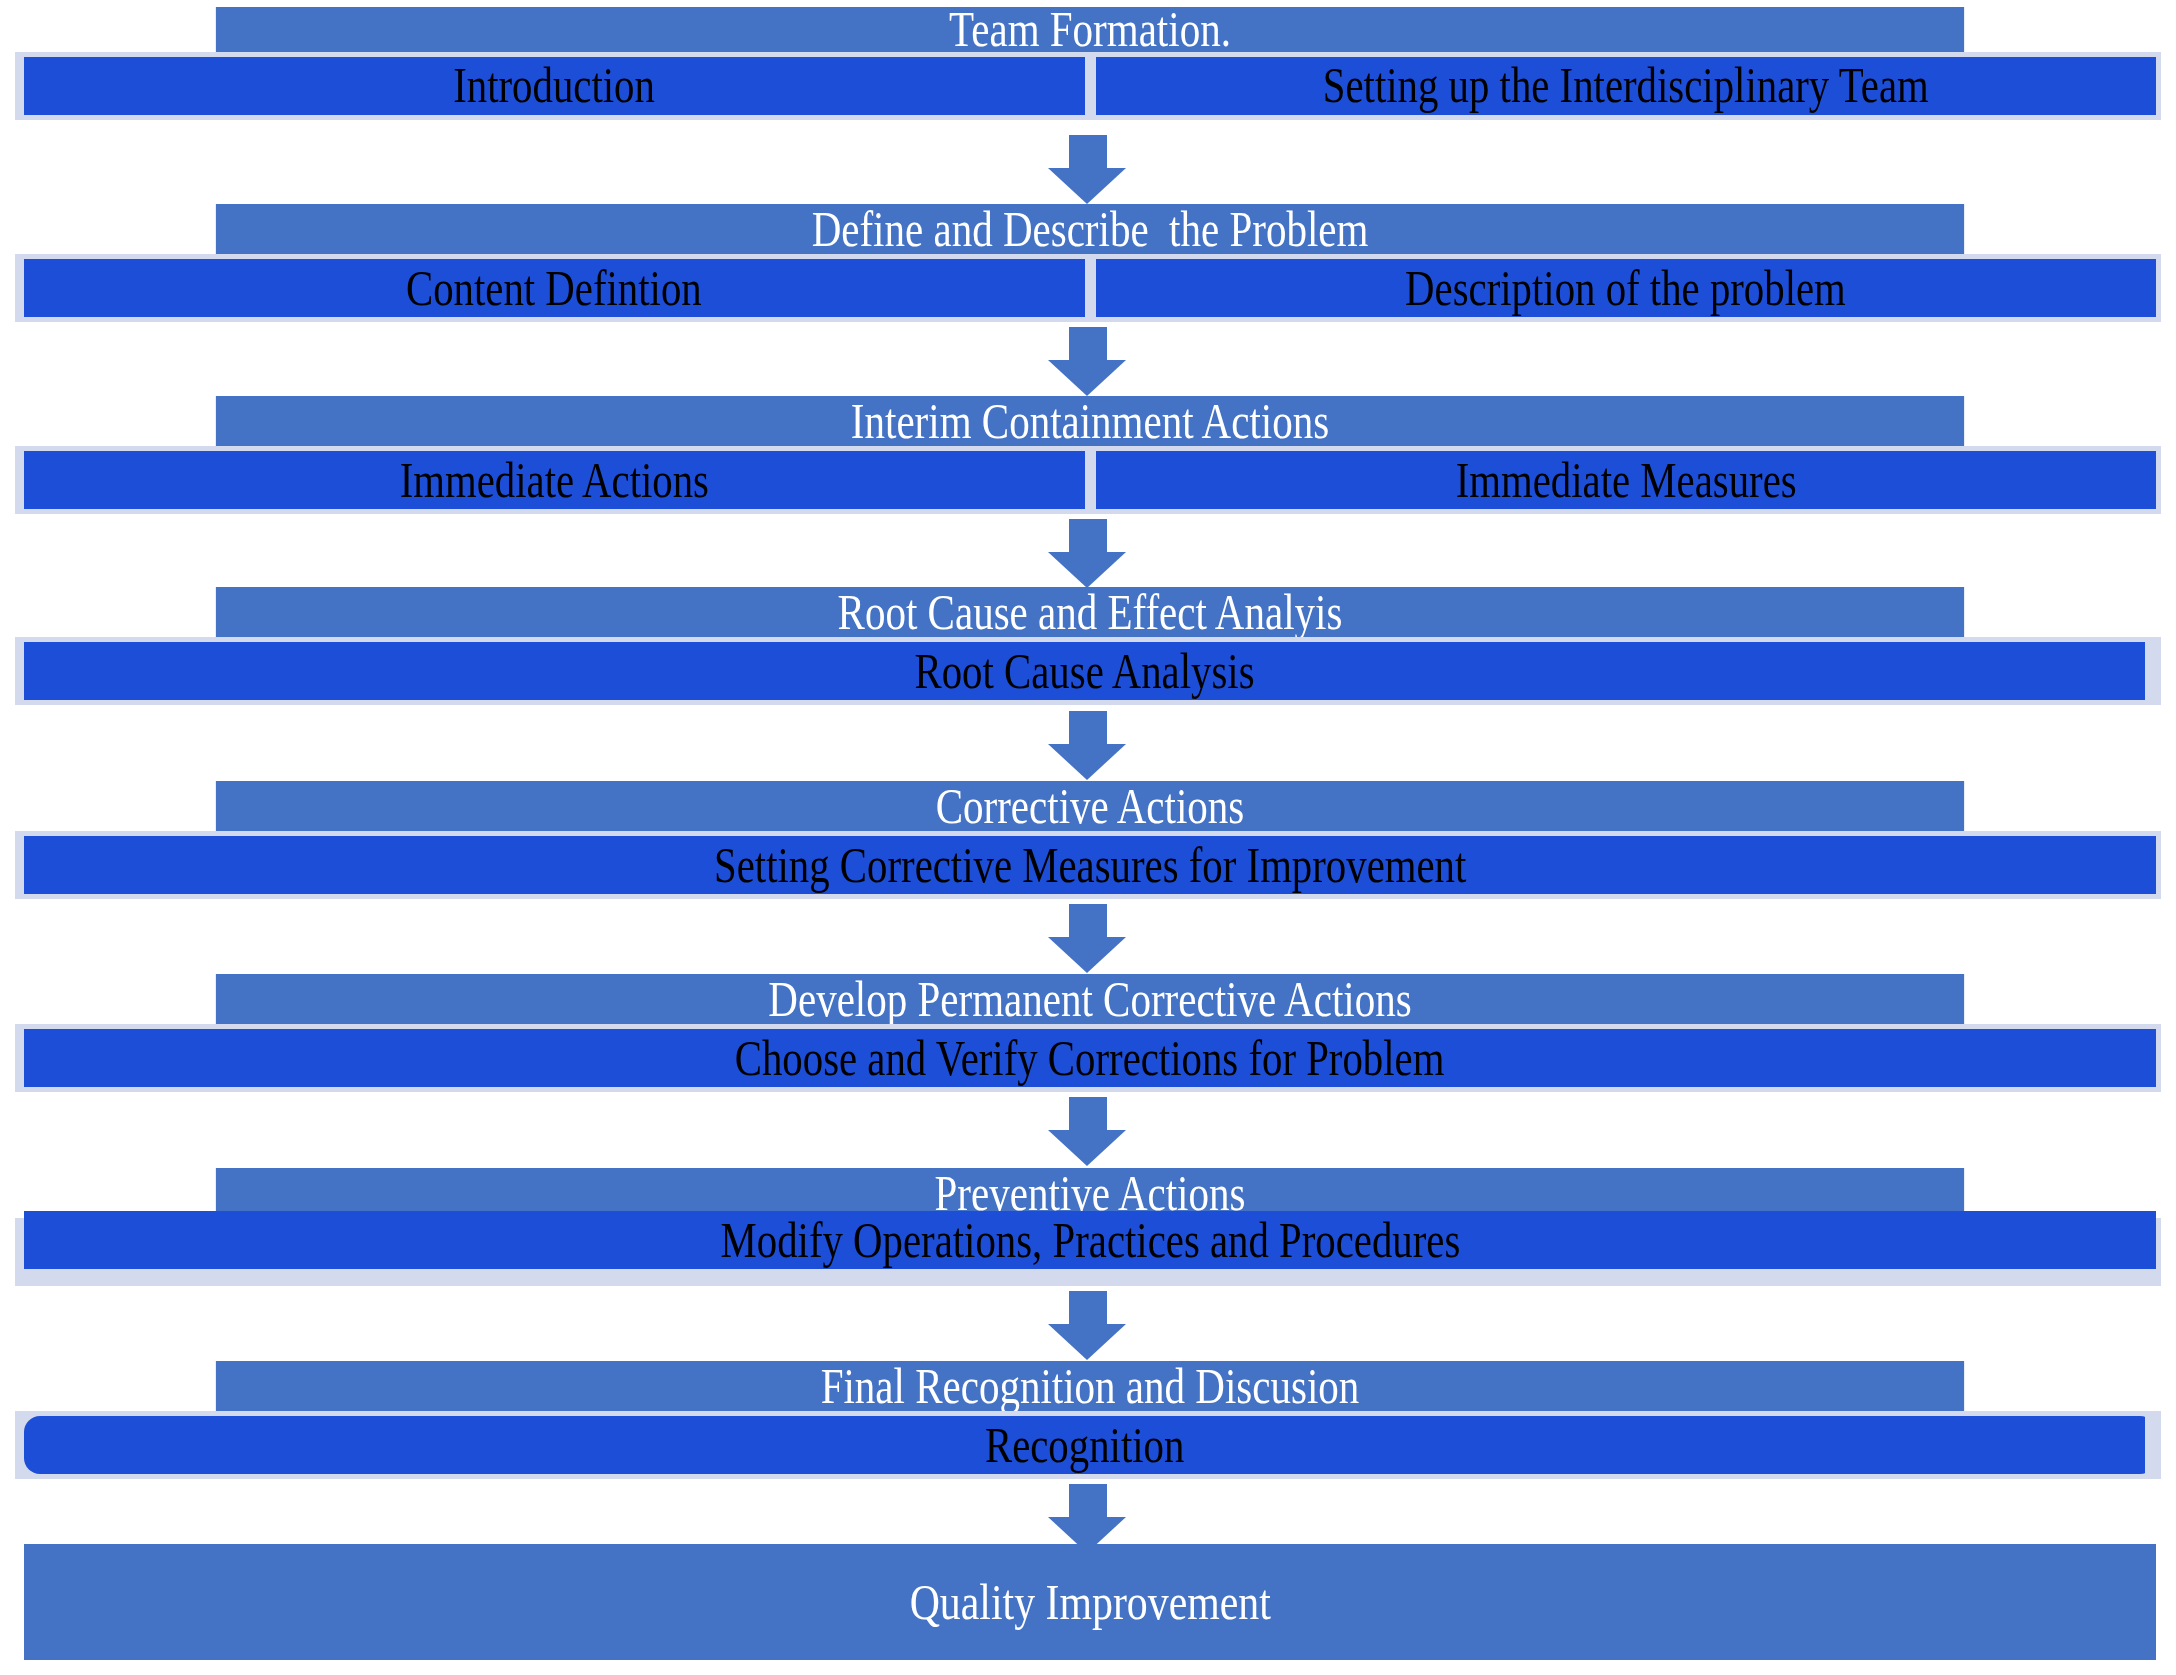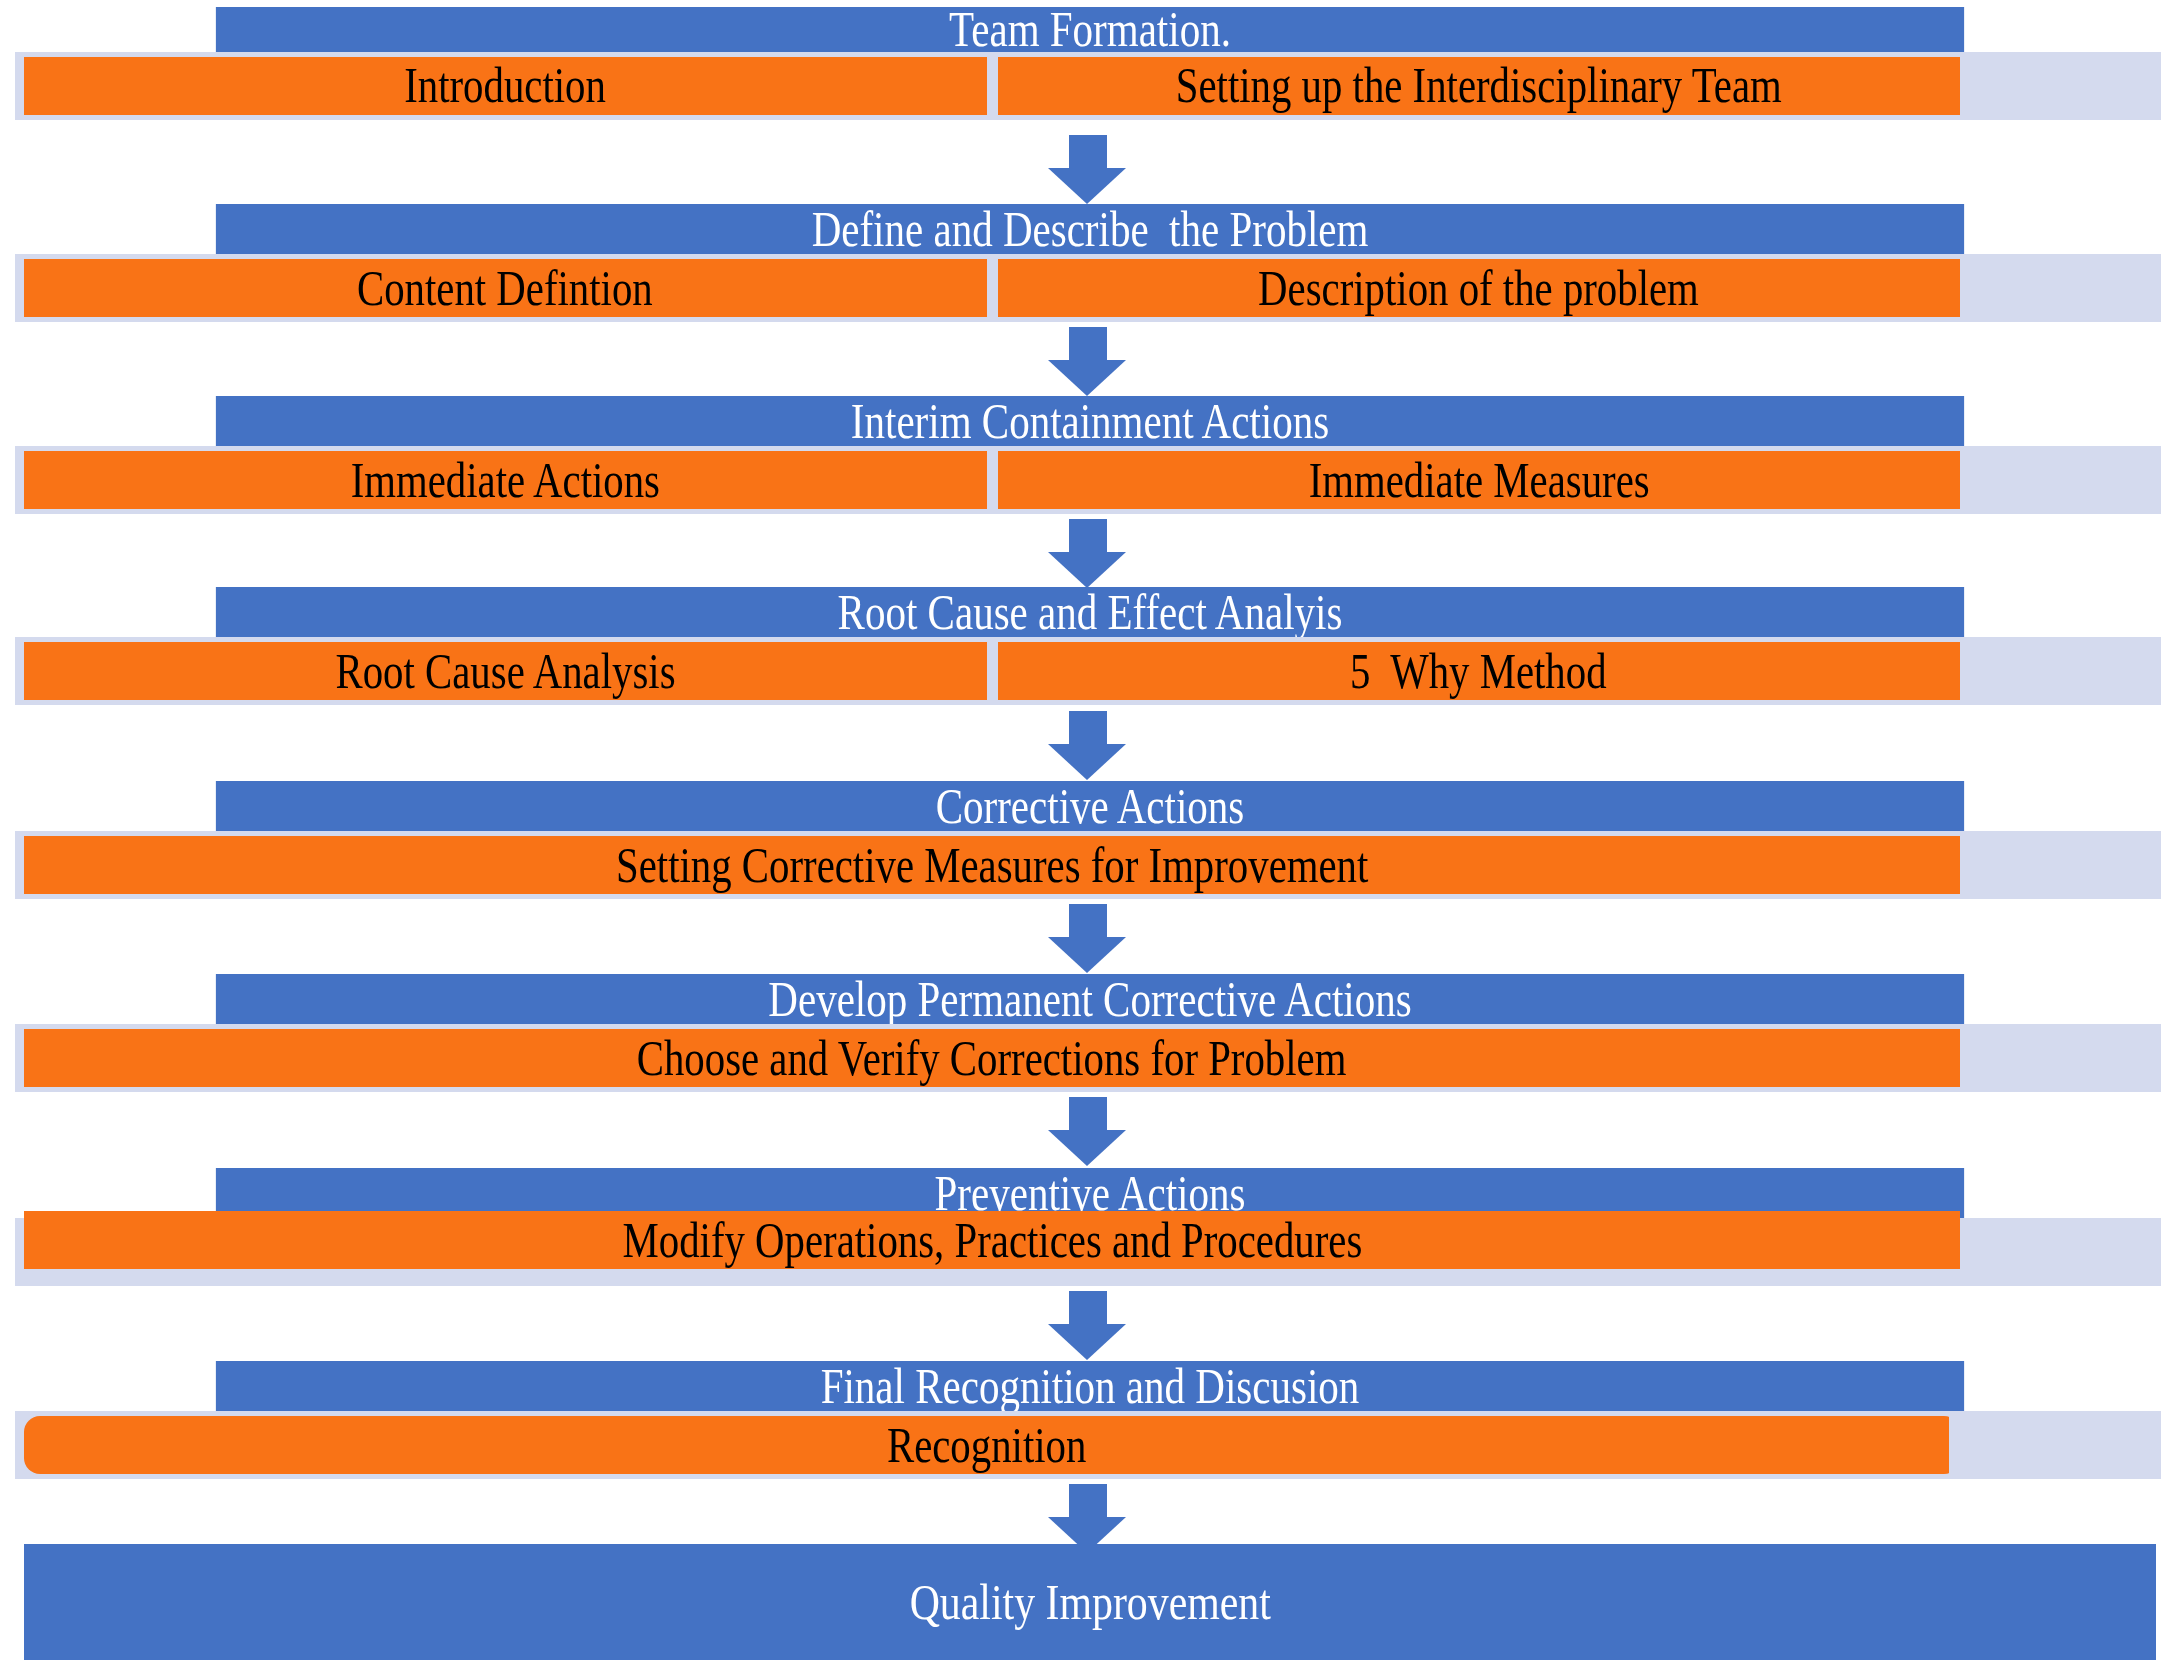--- a/index.html
+++ b/index.html
@@ -46,22 +46,22 @@
     left:15.4px;
     width:2146px;
     background:#D4DAEE;
     padding:0;
     box-sizing:border-box;
   }
   
   .sub-inner{
     position:absolute;
     left:24px;
-    width:1936px;
-    background:#f97316;
+    width:2132px;
+    background:#1d4ed8;
     display:flex;
     align-items:center;
     box-sizing:border-box;
   }
   .sub-cell{
     flex:1 1 0;
     display:flex;
     align-items:center;
     justify-content:center;
     color:#000000;
@@ -194,23 +194,20 @@
   <div class="stage" style="top:587px;">
     <div class="bar-head" style="top:0px;height:50px;">
       <span>Root Cause and Effect Analyis</span>
     </div>
     <div class="sub-outer" style="top:50px;height:68px;"></div>
     <div class="sub-inner" style="top:55px;height:58px;">
       <div class="sub-cell">
         <span class="txt">Root Cause Analysis</span>
       </div>
       <div class="divider"></div>
-      <div class="sub-cell">
-        <span class="txt">5  Why Method</span>
-      </div>
     </div>
   </div>
 
   <div class="arrow" style="left:1048px;top:711px;height:67px;">
     <div class="shaft" style="height:34px;"></div>
     <div class="head" style="top:33px;"></div>
   </div>
 
   <div class="stage" style="top:781px;">
     <div class="bar-head" style="top:0px;height:50px;">

